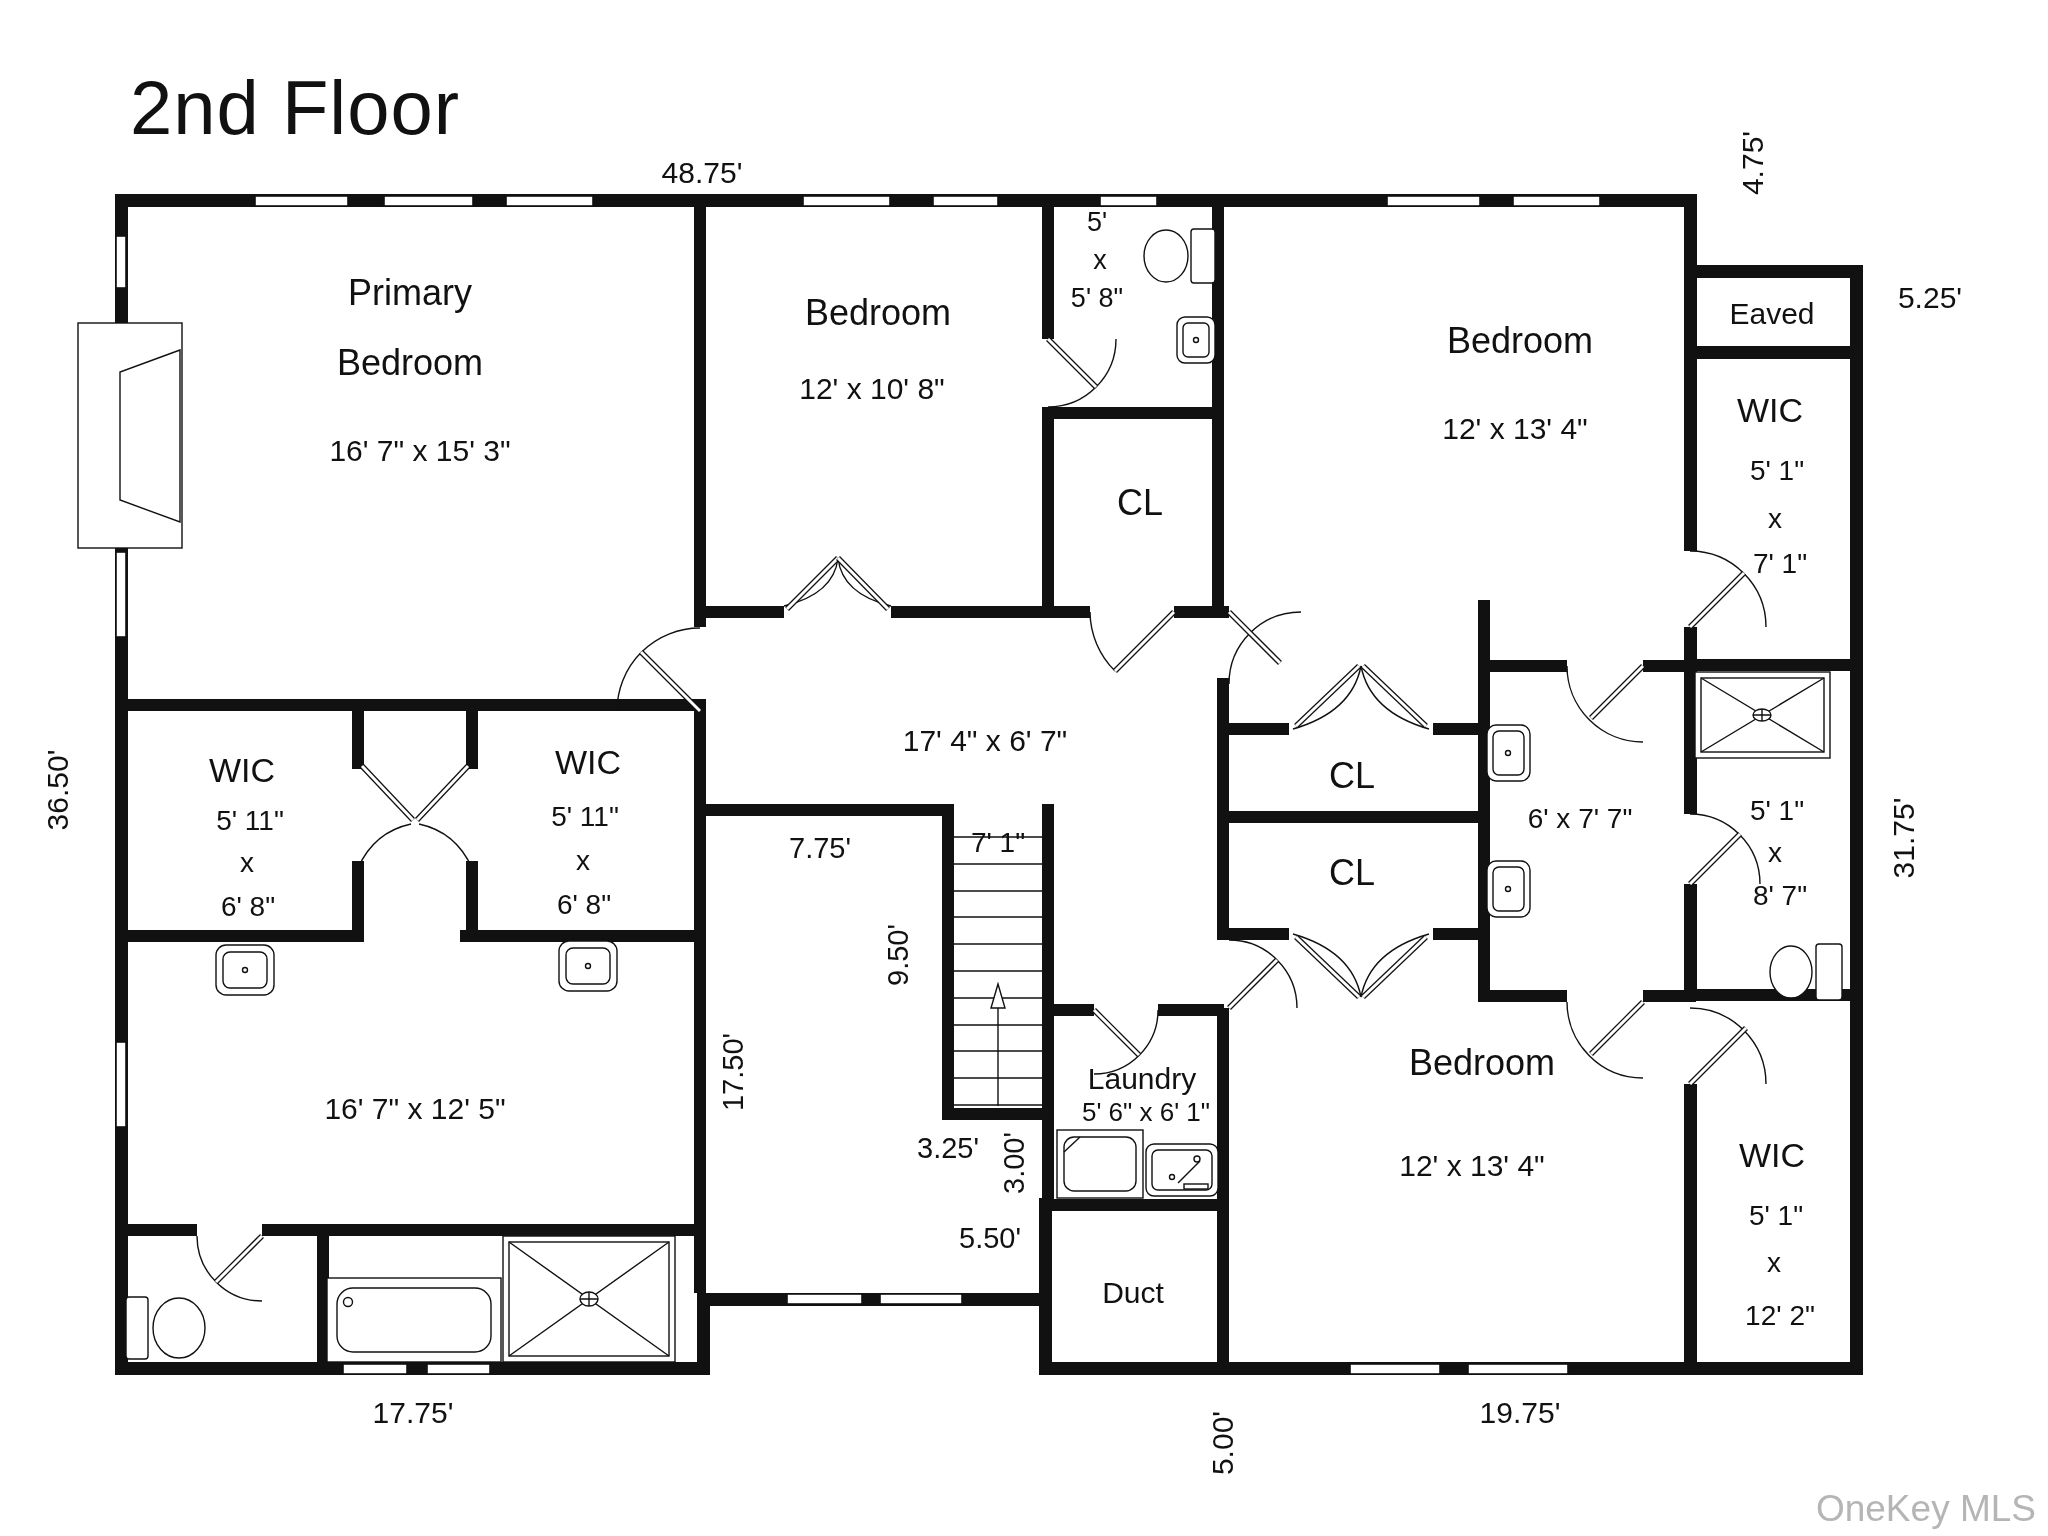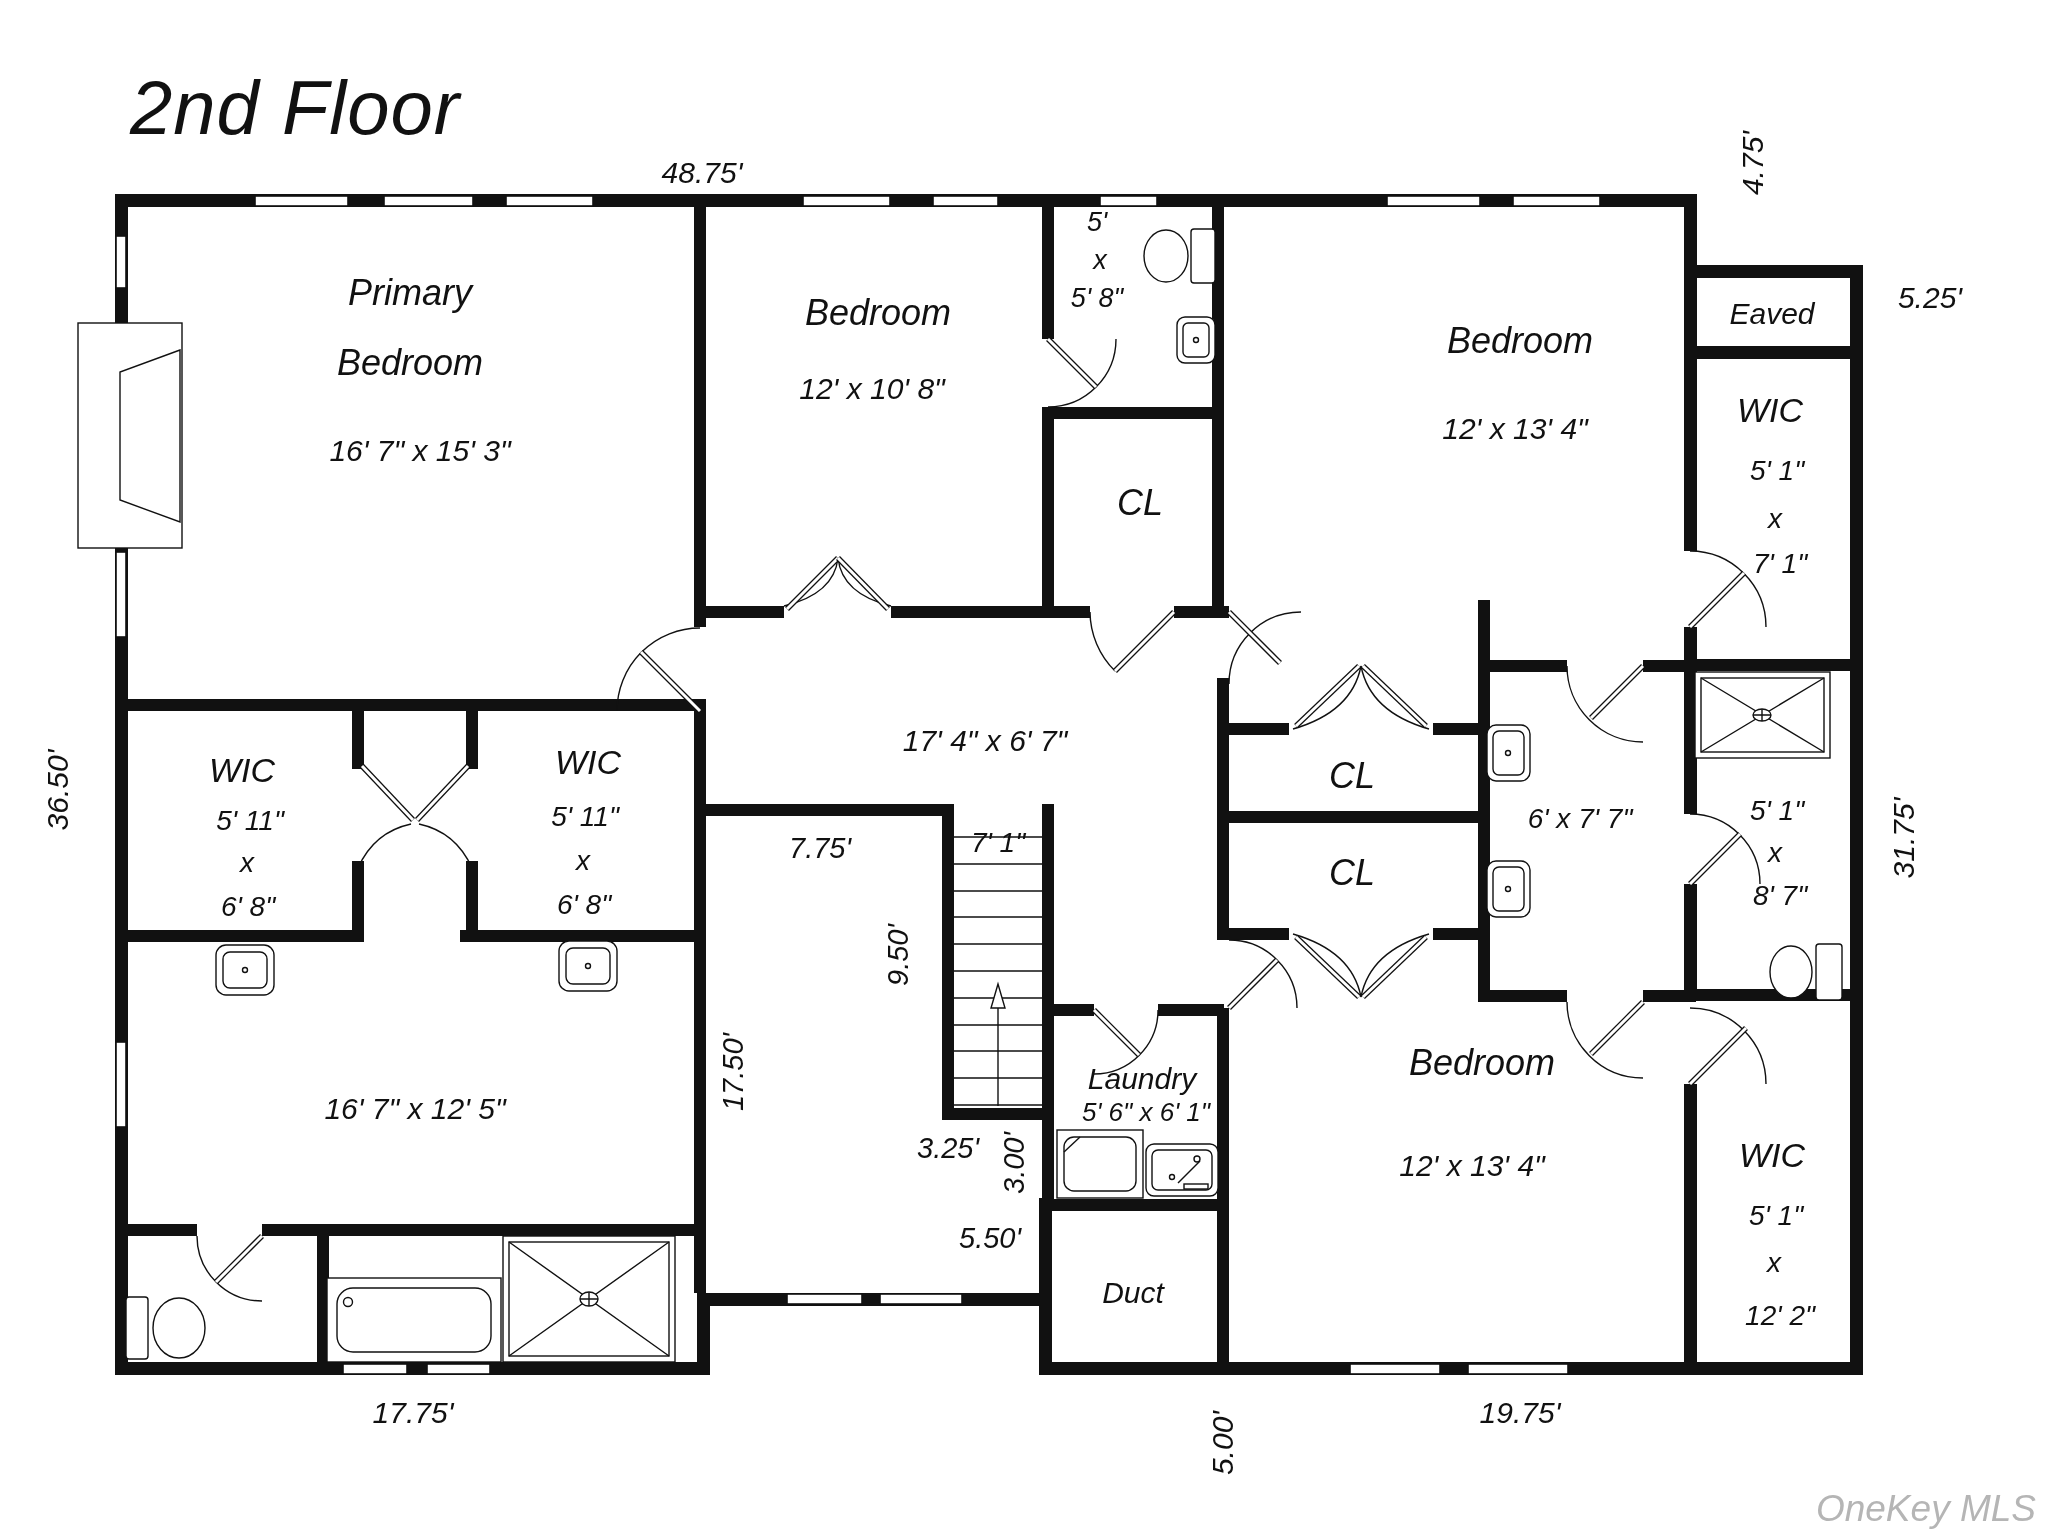--- a/index.html
+++ b/index.html
@@ -1,17 +1,17 @@
 <!DOCTYPE html>
 <html><head>
 <meta charset="utf-8">
 <style>
   html,body{margin:0;padding:0;background:#fff;}
   .page{position:relative;width:2048px;height:1536px;background:#fff;overflow:hidden;
-        font-family:"Liberation Sans",sans-serif;font-style:italic;}
+        font-family:"Liberation Sans",sans-serif;}
   .title{position:absolute;left:130px;top:64px;font-size:76px;font-weight:500;color:#111;
          letter-spacing:1px;}
   .watermark{position:absolute;right:12px;bottom:6px;font-size:37px;color:#b5b5b5;}
   svg{position:absolute;left:0;top:0;}
   svg text{fill:#111;font-family:"Liberation Sans",sans-serif;}
   .wall{fill:#111;stroke:none;}
   .thin{fill:none;stroke:#111;stroke-width:1.4;}
   .fix{fill:#fff;stroke:#111;stroke-width:1.4;}
   .win{fill:#fff;stroke:#111;stroke-width:1.6;}
   .leafb{stroke:#111;stroke-width:5.5;}

